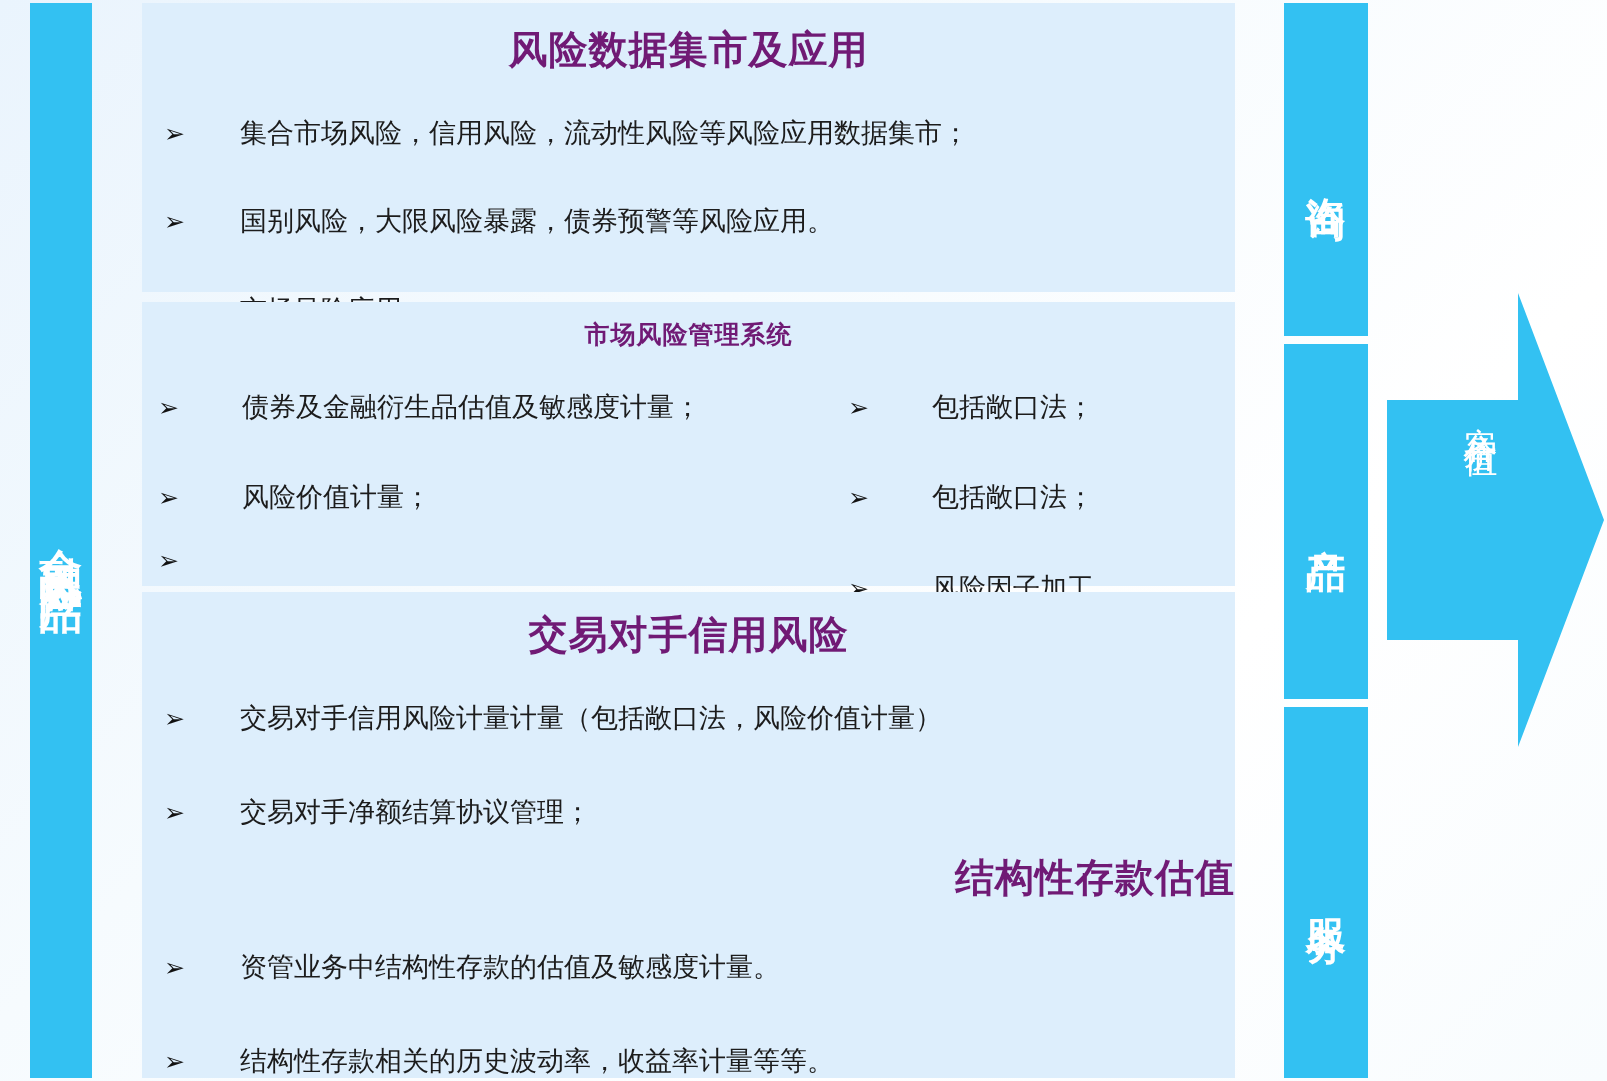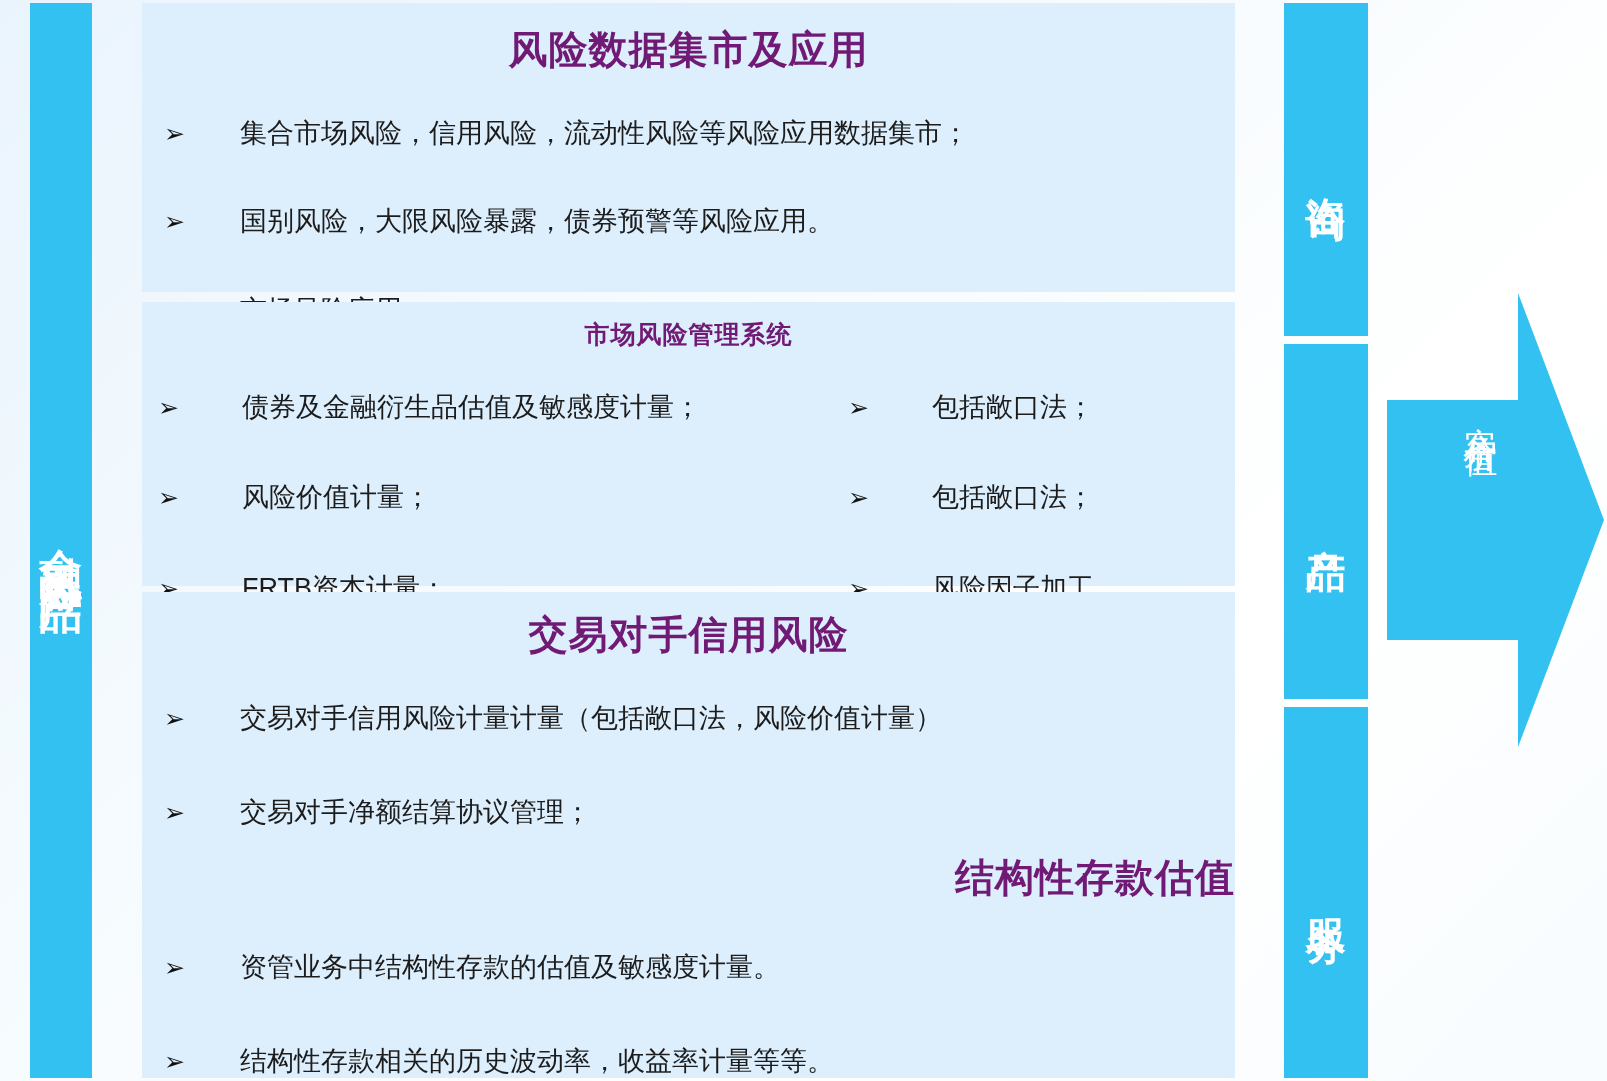--- a/index.html
+++ b/index.html
@@ -216,21 +216,20 @@
           <div class="bullet">
             <span class="bullet-marker">➢</span>
             <span class="bullet-text">债券及金融衍生品估值及敏感度计量；</span>
           </div>
           <div class="bullet">
             <span class="bullet-marker">➢</span>
             <span class="bullet-text">风险价值计量；</span>
           </div>
           <div class="bullet">
             <span class="bullet-marker">➢</span>
-            <span class="bullet-text">FRTB资本计量；</span>
           </div>
         </div>
         <div class="col col-b">
           <div class="bullet">
             <span class="bullet-marker">➢</span>
             <span class="bullet-text">包括敞口法；</span>
           </div>
           <div class="bullet">
             <span class="bullet-marker">➢</span>
             <span class="bullet-text">包括敞口法；</span>

